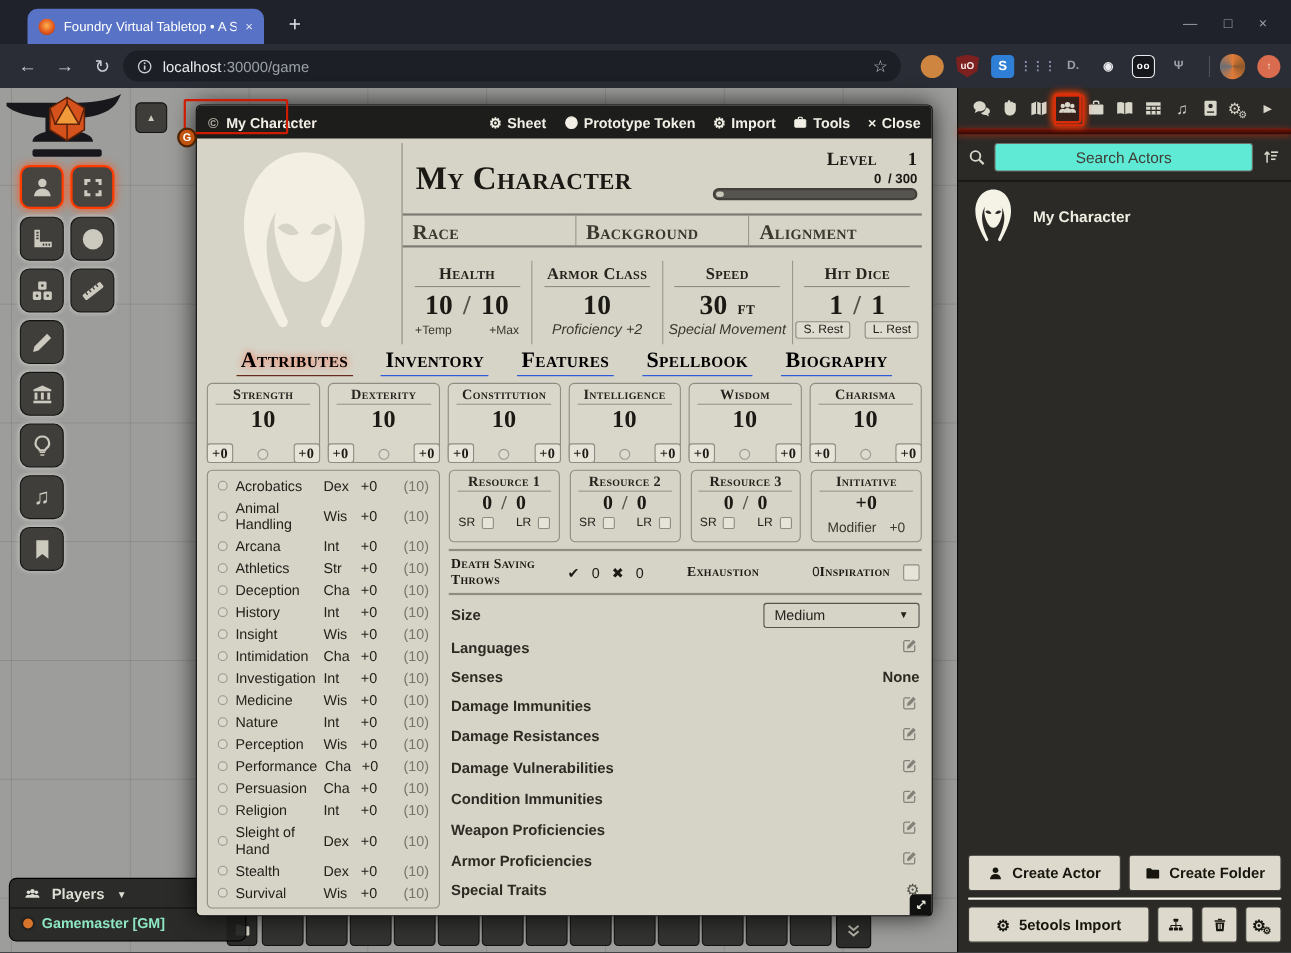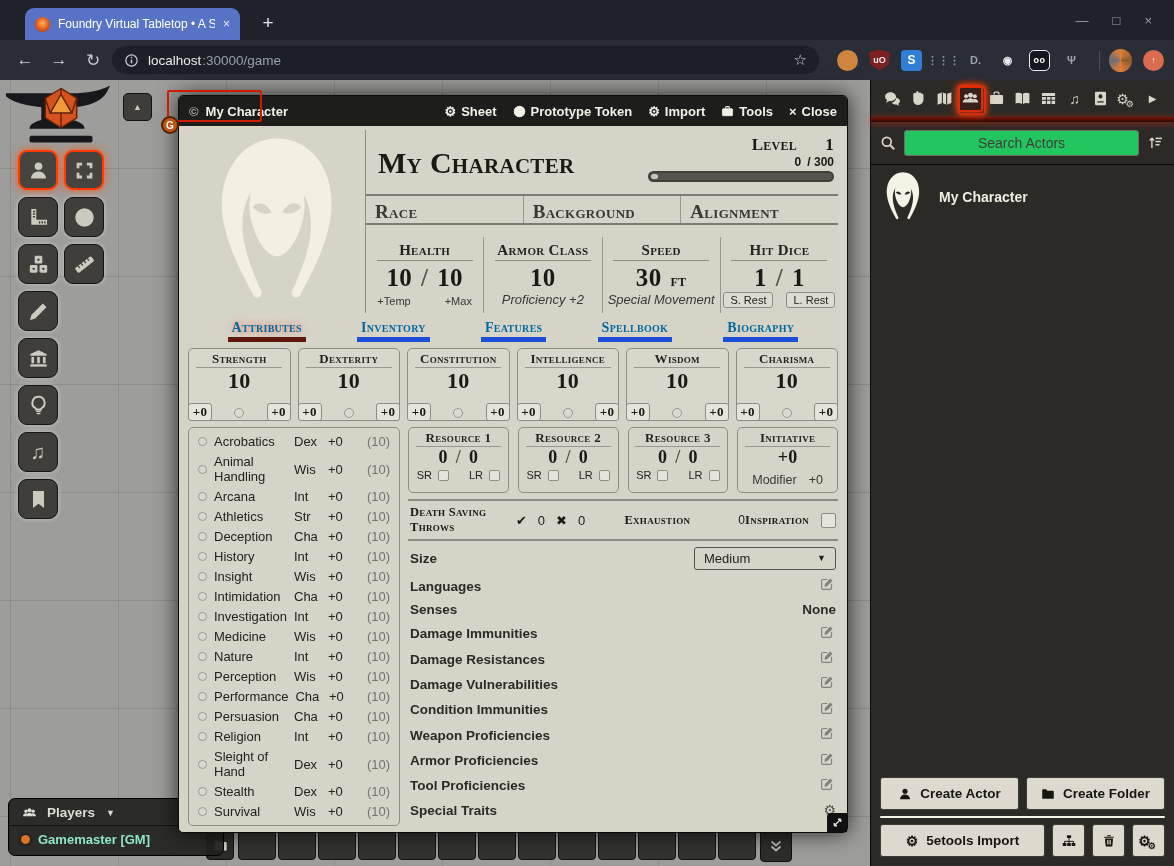--- a/index.html
+++ b/index.html
@@ -97,21 +97,21 @@
   .stat-title { font-size:15px; width:82%; text-align:center; border-bottom:1px solid #8f8d83; padding-bottom:1px; color:#24231d; }
   .stat-val { font-size:25px; display:flex; gap:9px; align-items:baseline; margin-top:3px; }
   .stat-val .slash { color:#55534a; }
   .stat-val .unit { font-size:17px; }
   .stat-sub { margin-top:auto; padding-bottom:6px; font-size:11px; color:#3a392f; display:flex; gap:34px; }
   .stat-sub.single { font-size:13px;font-style:italic; }
   .rest-btns { margin-top:auto; padding-bottom:5px; display:flex; gap:13px; }
   .rest-btn { font-size:11px; background:#dedbd0; border:1px solid #8f8d83; border-radius:3px; padding:1px 6px; color:#24231d; }
 
   .tab-nav { height:30px; flex:none; display:flex; align-items:flex-end; justify-content:space-around; padding:0 14px 1px; }
-  .tab-item { font-size:14px; color:#0369a1; border-bottom:5px solid #1d4ed8; padding:0 4px 1px; }
+  .tab-item { font-size:20px; color:#000000; border-bottom:1px solid #1d4ed8; padding:0 4px 1px; }
   .tab-item.active { border-bottom-color:#5e180c; text-shadow:0 0 7px #ff6a4a; }
 
   .abilities { height:73px; flex:none; display:flex; gap:7px; margin-top:5px; }
   .ability { flex:1; border:1px solid #8f8d83; border-radius:5px; background:#d9d6ca; position:relative; display:flex; flex-direction:column; align-items:center; padding-top:2px; }
   .ab-title { font-size:13px; width:86%; text-align:center; border-bottom:1px solid #9a988e; color:#24231d; }
   .ab-score { font-size:22px; line-height:1.15; }
   .ab-row { position:absolute; left:-1px; right:-1px; bottom:-1px; display:flex; justify-content:space-between; align-items:flex-end; }
   .ab-mod { font-size:13px; background:#e6e3d8; border:1px solid #8f8d83; border-radius:3px; min-width:24px; text-align:center; padding:0 3px; }
   .ab-radio { width:10px; height:10px; border:1px solid #9a988e; border-radius:50%; margin:0 auto 3px; background:rgba(255,255,255,.12); }
 
@@ -161,21 +161,21 @@
   
   .sidebar { position:absolute; right:0; top:0; width:304px; height:786px; background:#2b2a27; border-left:1px solid #0a0a0a; z-index:6; display:flex; flex-direction:column; color:#d8d5c9; }
   .sb-tabs { height:37px; flex:none; display:flex; align-items:center; justify-content:space-between; padding:0 9px; }
   .sb-tab { width:25px; height:27px; display:flex; align-items:center; justify-content:center; }
   .sb-tab svg { width:17px; height:17px; fill:currentColor; }
   .sb-tab span { font-size:14px; }
   .sb-tab.active { border:2px solid #d92d0c; border-radius:3px; box-shadow:0 0 9px #ff3c00; background:#38201a; }
   .sb-glow { height:5px; flex:none; background:linear-gradient(180deg,#79150a,#2e0803); box-shadow:0 1px 7px rgba(255,45,0,.55); }
   .sb-search { flex:none; display:flex; align-items:center; gap:8px; padding:8px 9px; }
   .sb-mag { width:16px; height:16px; color:#d8d5c9; } .sb-mag svg { width:16px; height:16px; }
-  .sb-input { flex:1; height:26px; background:#22c55e; border:1px solid #6f6e66; border-radius:3px; color:#3f3e36; font-size:14px; display:flex; align-items:center; justify-content:center; }
+  .sb-input { flex:1; height:26px; background:#5eead4; border:1px solid #6f6e66; border-radius:3px; color:#3f3e36; font-size:14px; display:flex; align-items:center; justify-content:center; }
   .sb-sort { width:18px; height:16px; color:#d8d5c9; } .sb-sort svg { width:17px; height:16px; fill:currentColor; }
   .sb-dir { flex:1; border-top:1px solid #0a0a0a; padding:5px 9px; }
   .sb-actor { display:flex; align-items:center; gap:13px; height:54px; }
   .sb-avatar { width:46px; height:52px; flex:none; } .sb-avatar svg { width:46px; height:52px; }
   .sb-actor-name { font-size:14px; font-weight:bold; color:#f0ede1; }
   .sb-footer { flex:none; padding:8px 9px 9px; display:flex; flex-direction:column; gap:6px; }
   .btn-row { display:flex; gap:7px; }
   .sb-btn { flex:1; height:33px; background:#ddd9cc; border:1px solid #3c3b36; border-radius:3px; display:flex; align-items:center; justify-content:center; gap:8px; font-family:"Liberation Sans",sans-serif; font-size:13.5px; font-weight:bold; color:#17160f; cursor:pointer; }
   .sb-btn.sq { flex:none; width:33px; }
   .bi { display:flex; } .bi svg { width:14px; height:14px; fill:#17160f; } .bi span { font-size:14px; }
@@ -899,29 +899,20 @@
                 <div class="trait" data-name="trait-row">
                   <span class="trait-label">Armor Proficiencies</span>
 
                   <span class="trait-edit" data-name="edit-icon"><svg viewBox="0 0 16 16">
                       <path d="M13.2 7.6v5a1.6 1.6 0 01-1.6 1.6H3.4a1.6 1.6 0 01-1.6-1.6V4.4a1.6 1.6 0 011.6-1.6h5" fill="none" stroke="currentColor" stroke-width="1.3"></path>
                       <path d="M11.7 1.7l2.6 2.6-6.2 6.2-3 .6.6-3z" fill="currentColor"></path>
                     </svg></span>
 
                 </div>
 
-                <div class="trait" data-name="trait-row">
-                  <span class="trait-label">Tool Proficiencies</span>
-
-                  <span class="trait-edit" data-name="edit-icon"><svg viewBox="0 0 16 16">
-                      <path d="M13.2 7.6v5a1.6 1.6 0 01-1.6 1.6H3.4a1.6 1.6 0 01-1.6-1.6V4.4a1.6 1.6 0 011.6-1.6h5" fill="none" stroke="currentColor" stroke-width="1.3"></path>
-                      <path d="M11.7 1.7l2.6 2.6-6.2 6.2-3 .6.6-3z" fill="currentColor"></path>
-                    </svg></span>
-
-                </div>
 
                 <div class="trait" data-name="trait-row">
                   <span class="trait-label">Special Traits</span>
 
                   <span class="trait-gear" data-name="config-gear-icon"><span>⚙</span></span>
                 </div>
               </div>
           </div>
         </div>
 

